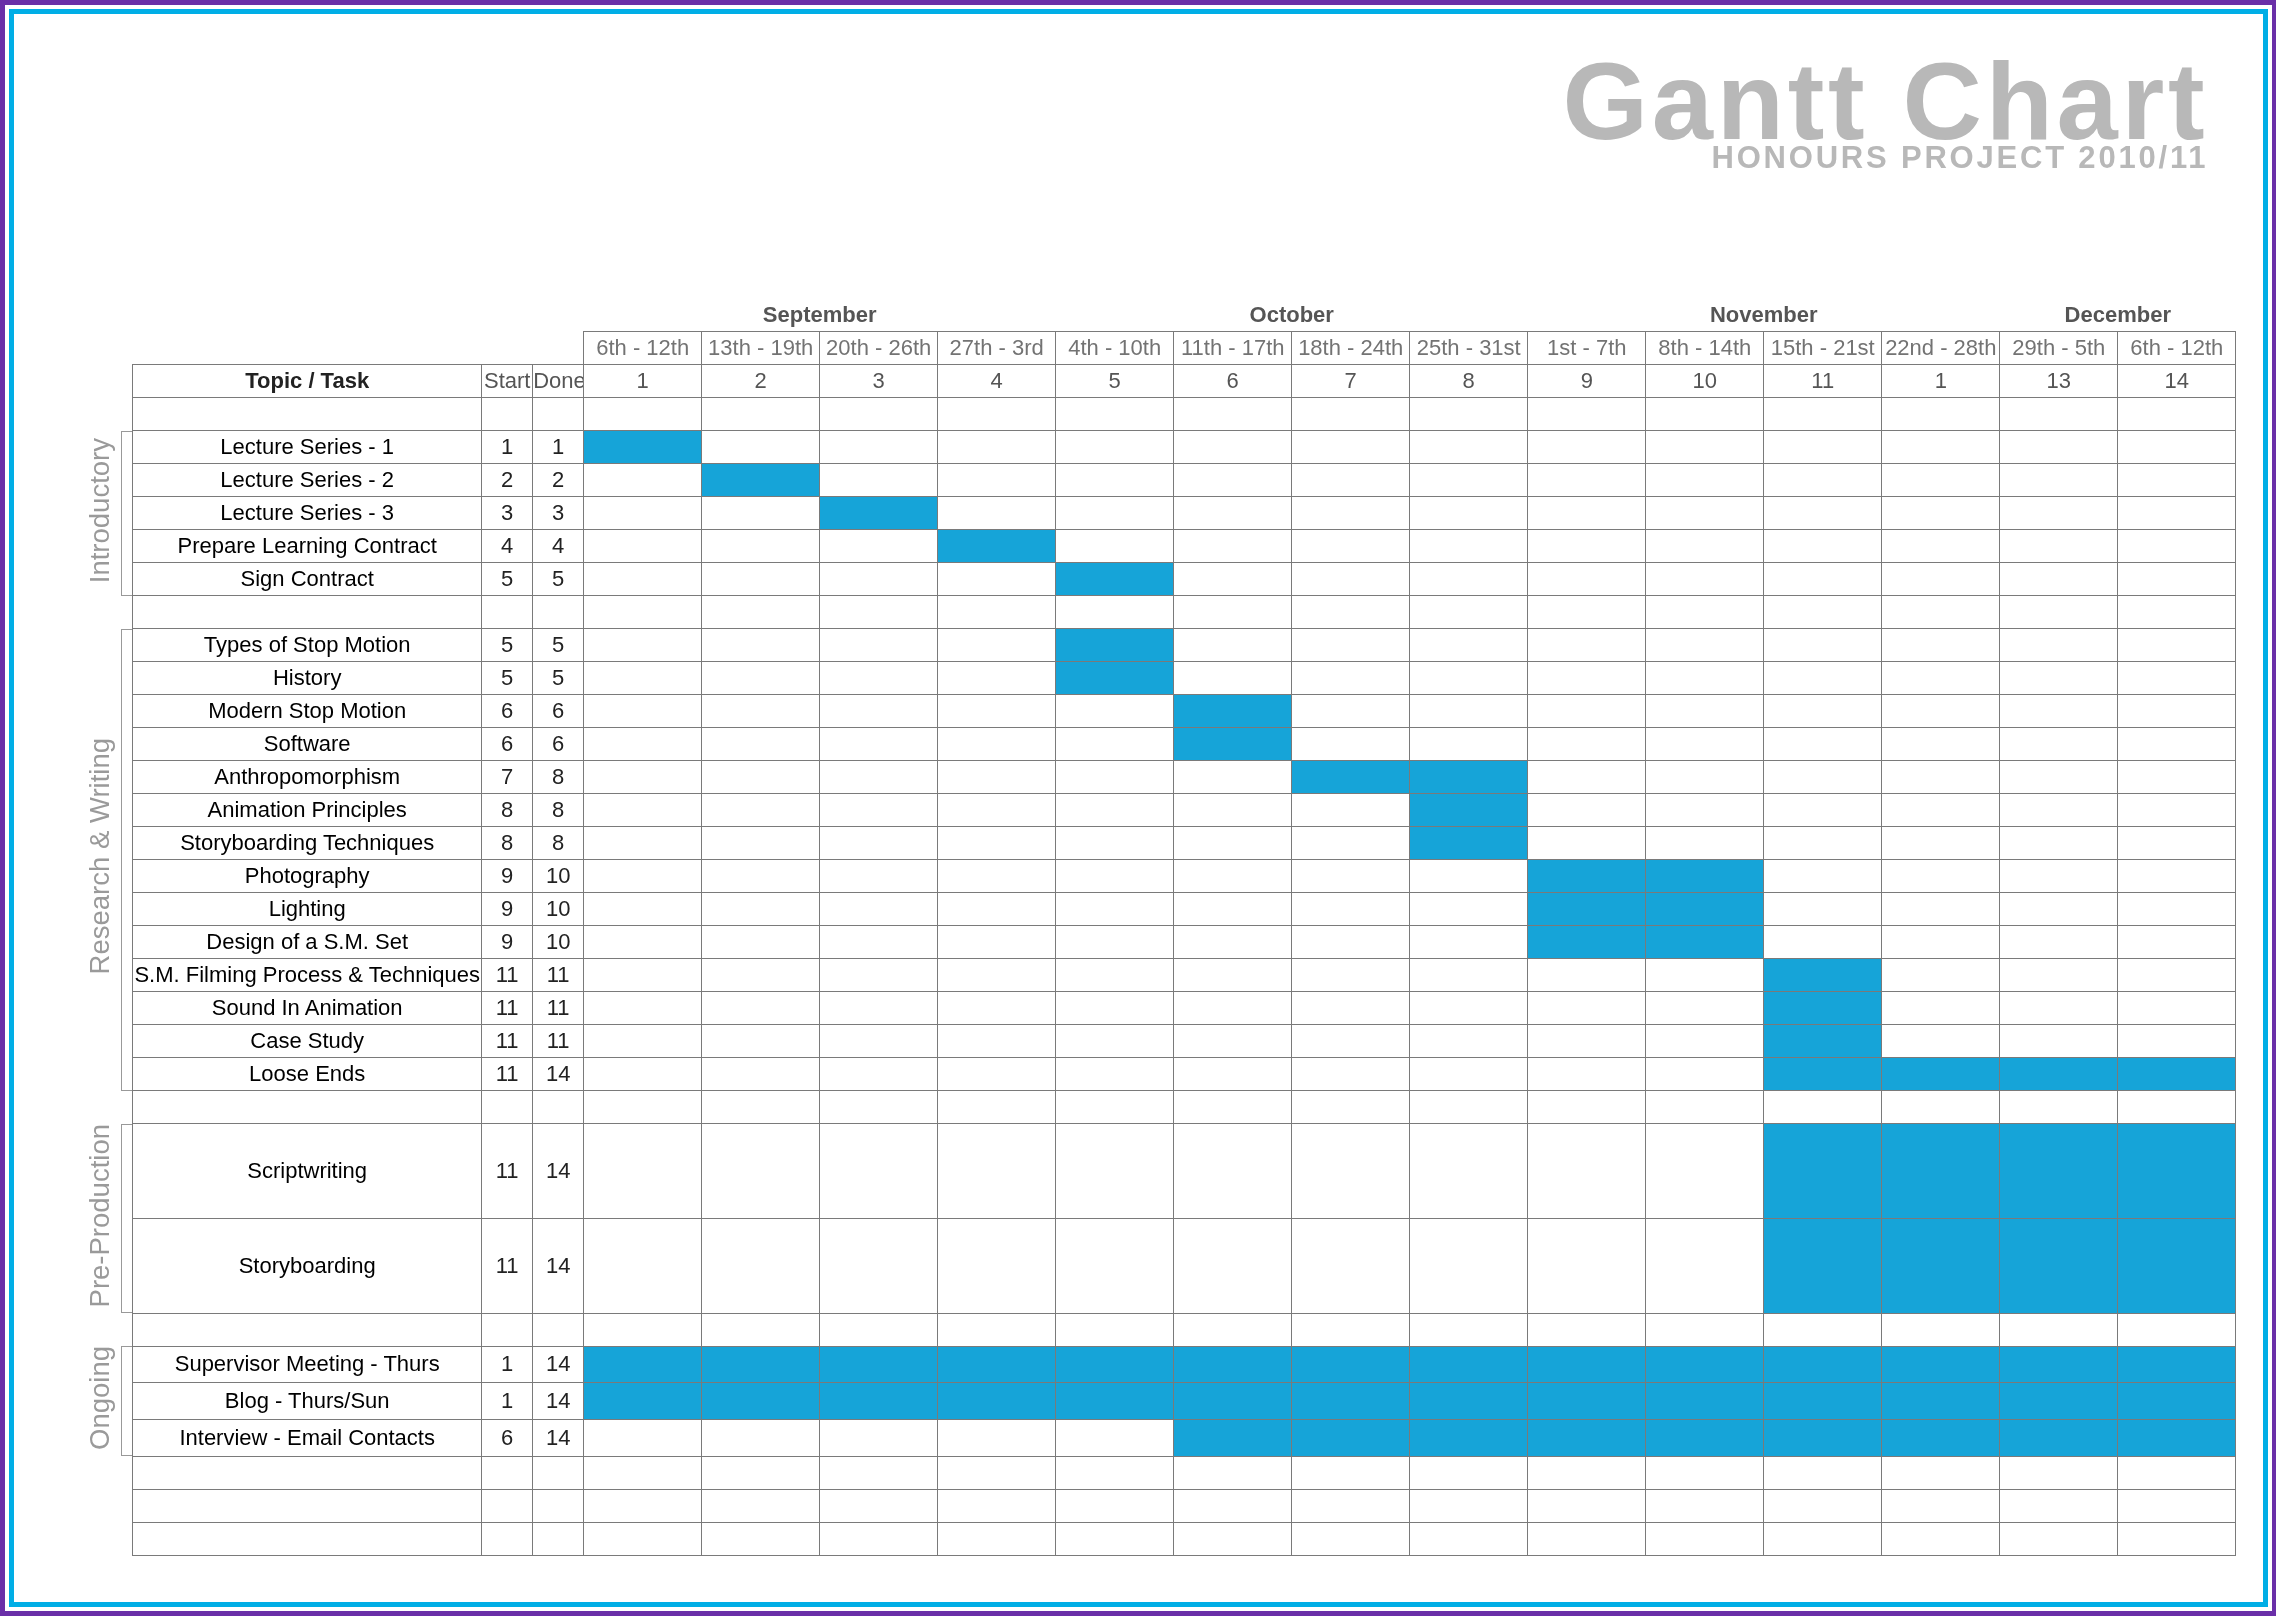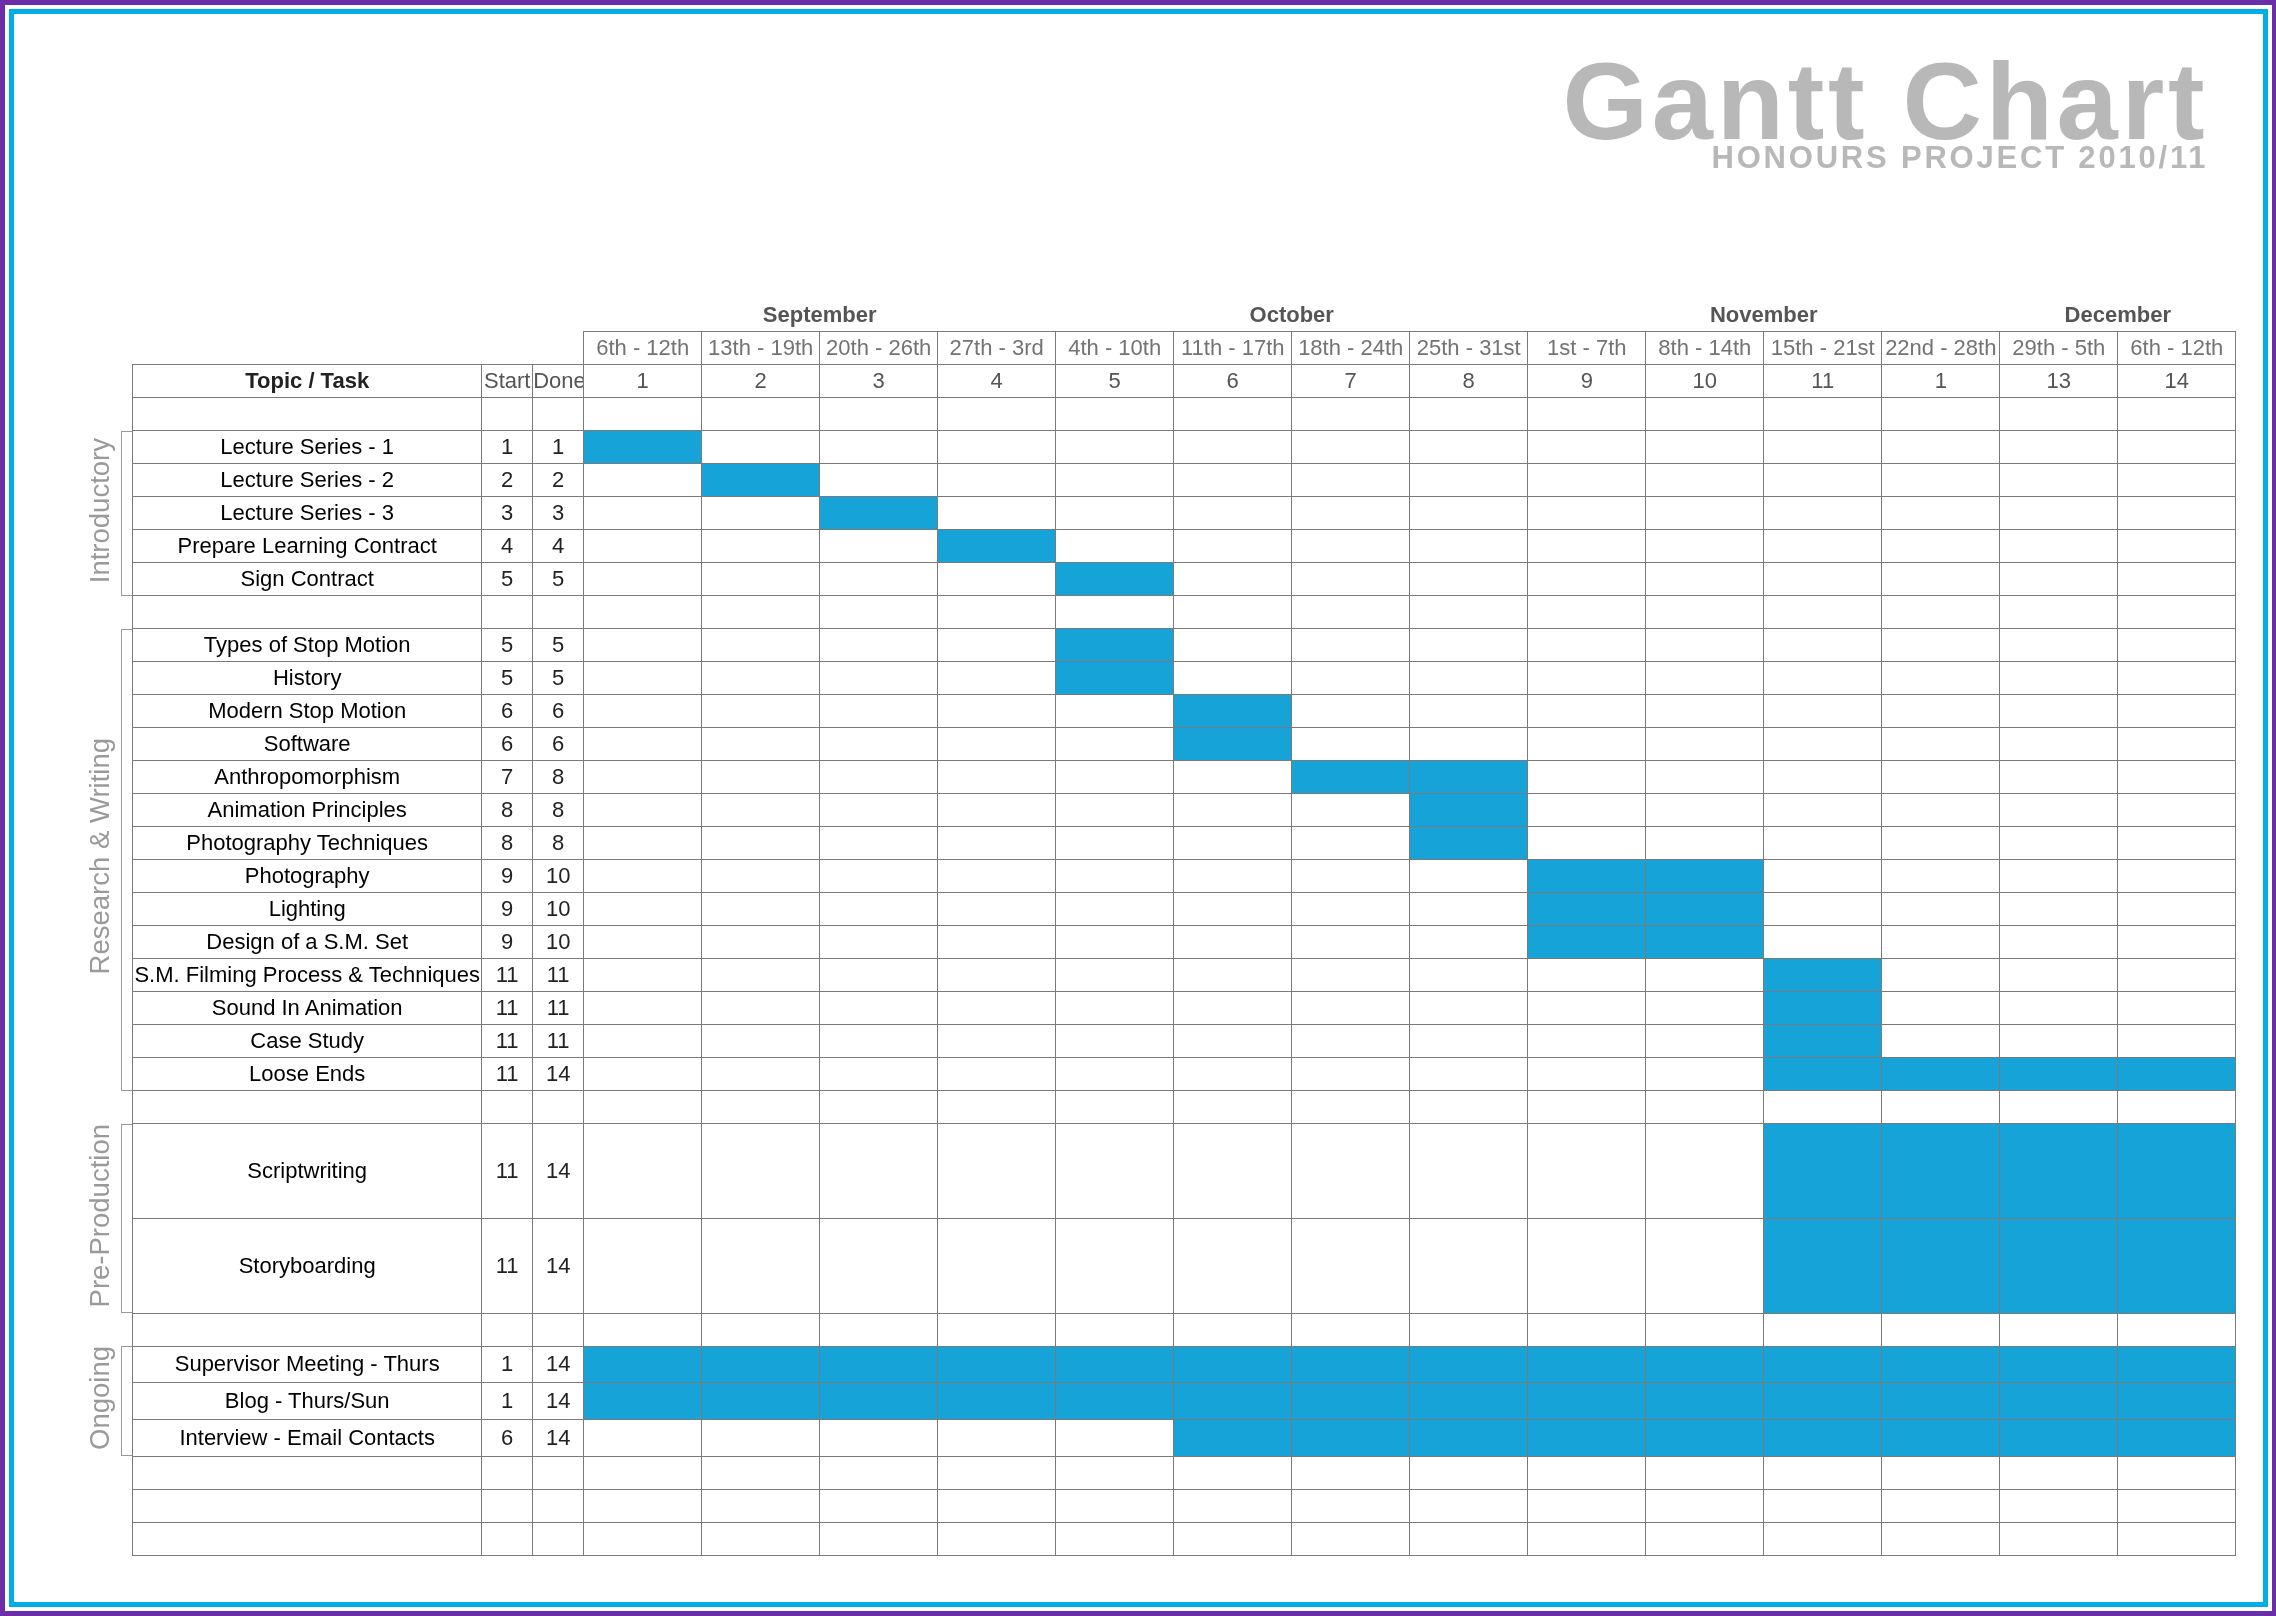--- a/index.html
+++ b/index.html
@@ -473,21 +473,21 @@
               <td class=""></td>
               <td class="bar"></td>
               <td class=""></td>
               <td class=""></td>
               <td class=""></td>
               <td class=""></td>
               <td class=""></td>
               <td class=""></td>
             </tr>
             <tr>
-              <td class="task-name">Photography Techniques</td>
+              <td class="task-name">Storyboarding Techniques</td>
               <td class="num">8</td>
               <td class="num">8</td>
               <td class=""></td>
               <td class=""></td>
               <td class=""></td>
               <td class=""></td>
               <td class=""></td>
               <td class=""></td>
               <td class=""></td>
               <td class="bar"></td>

